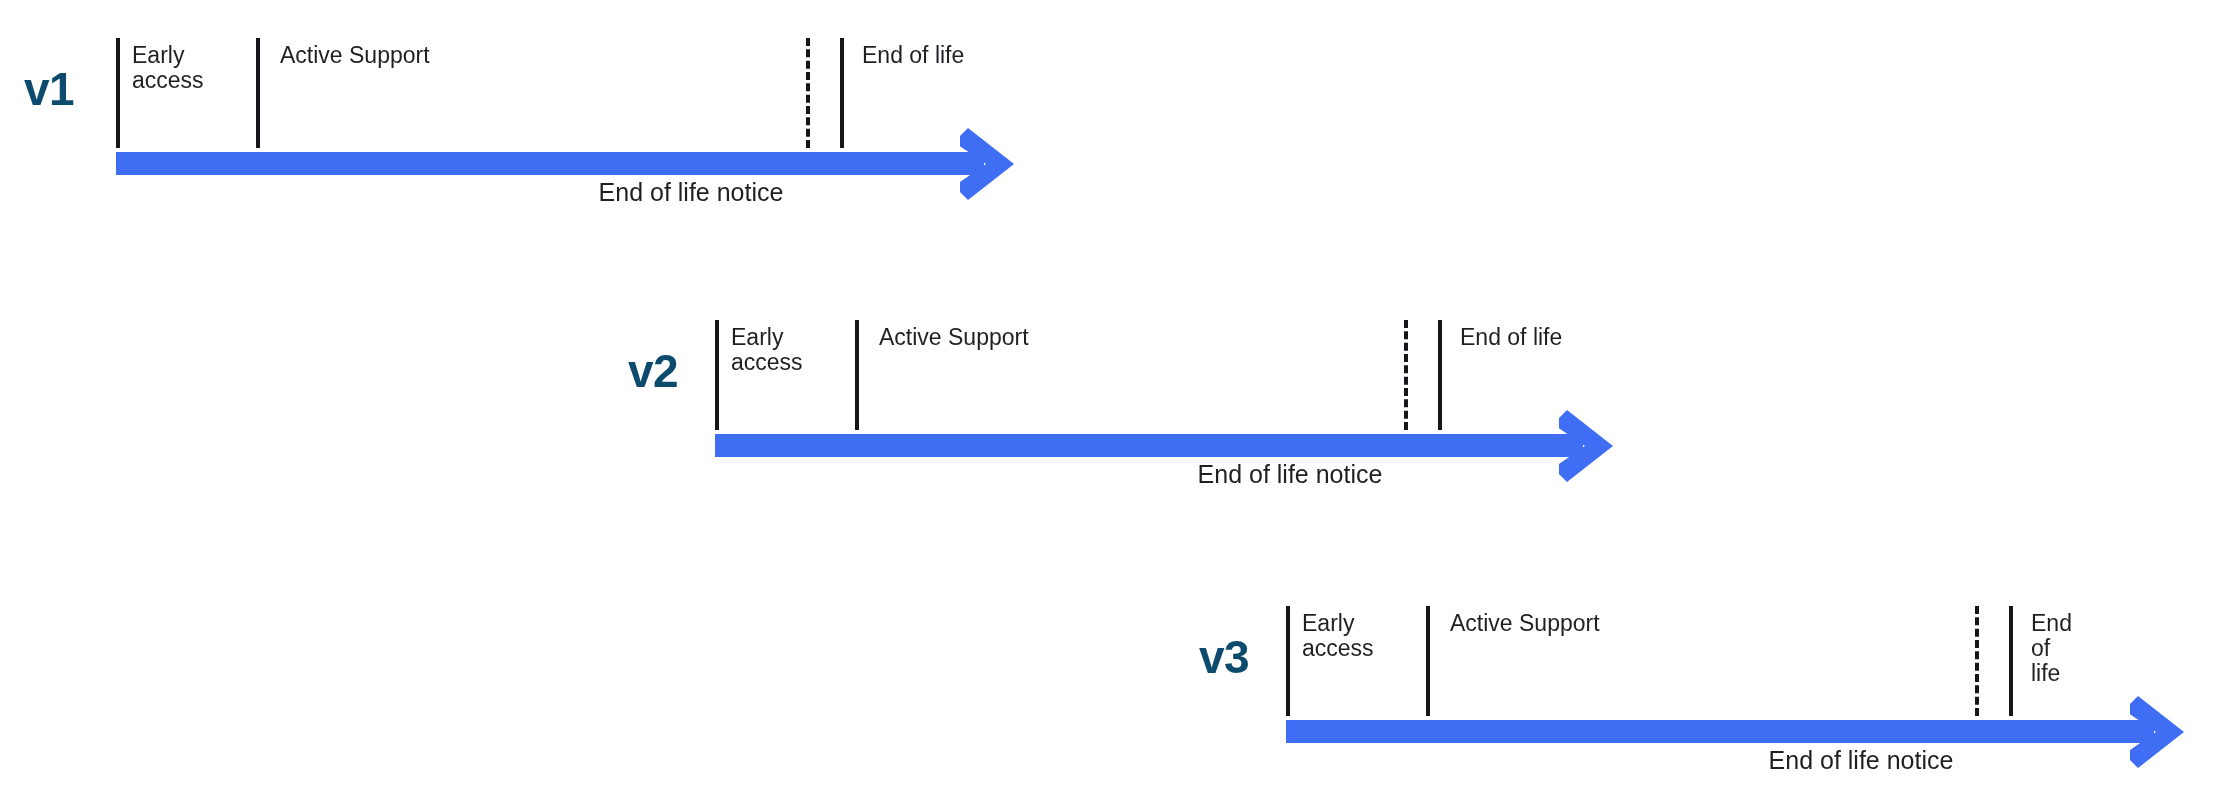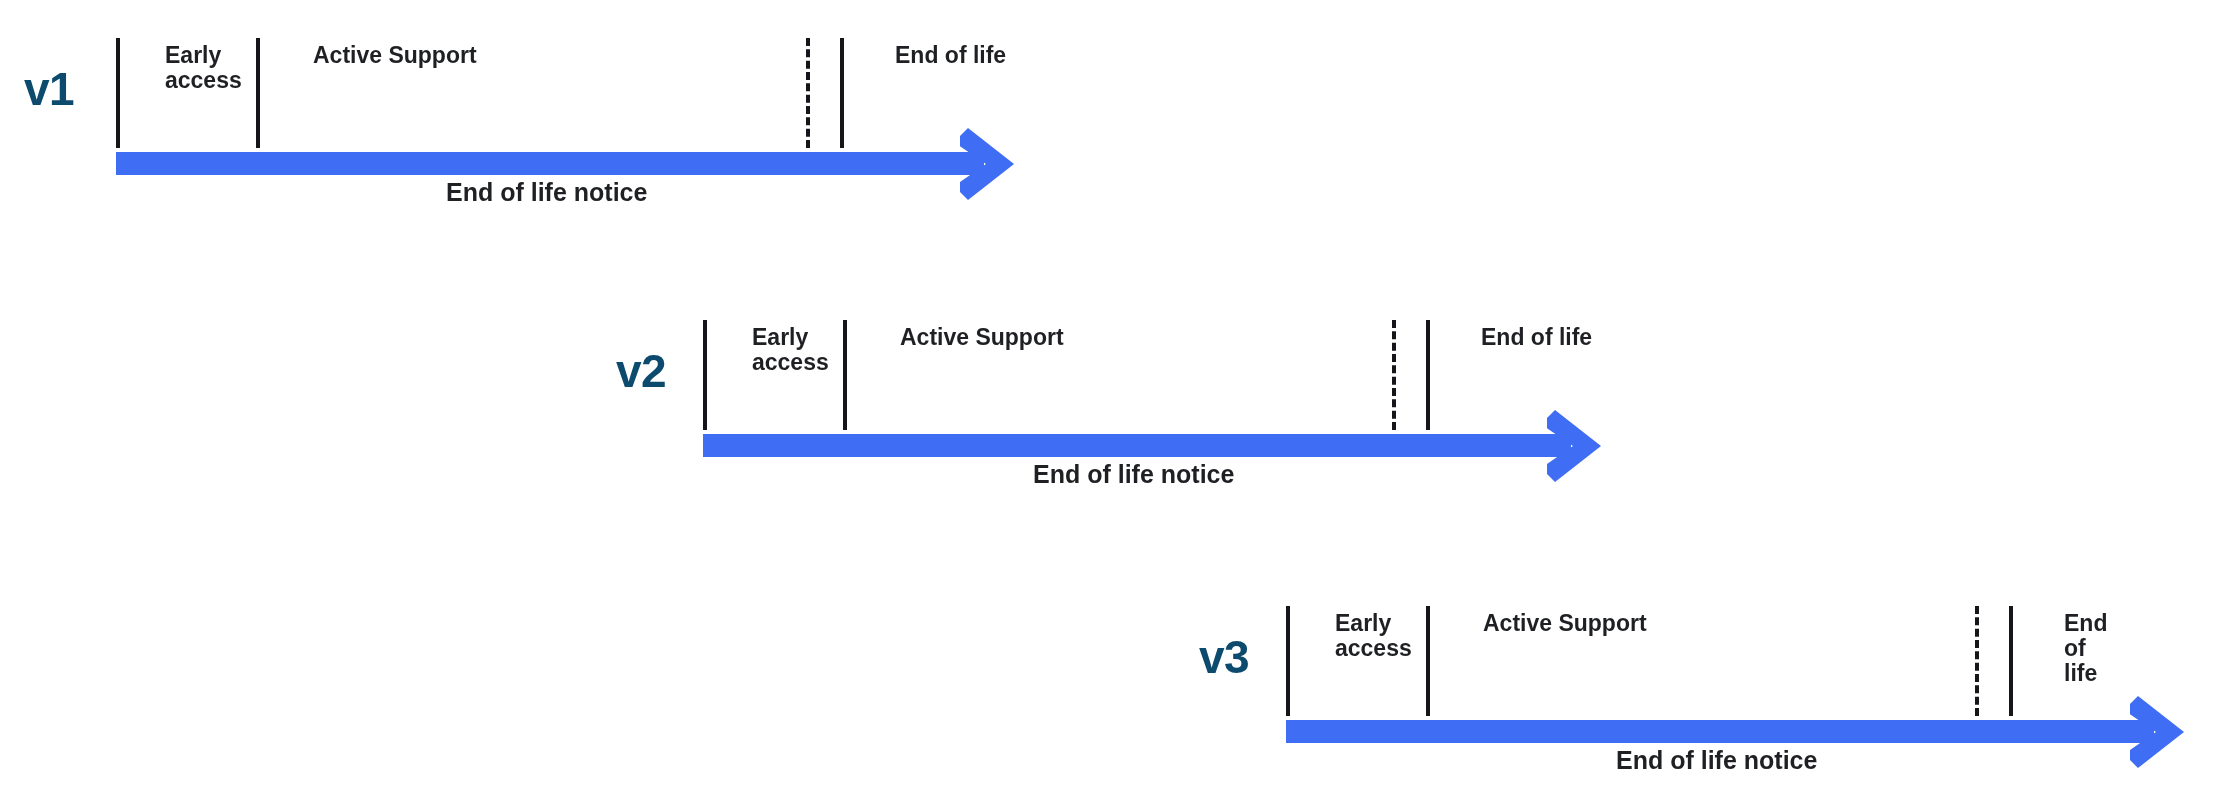--- a/index.html
+++ b/index.html
@@ -45,34 +45,34 @@
   .bar {
     position: absolute;
     height: 23px;
     background: #3f6df3;
   }
   .arrowhead {
     position: absolute;
   }
   .phase-label {
     position: absolute;
-    font-weight: 700;
+    font-weight: 400;
     font-size: 23px;
     line-height: 25px;
     color: #1f2023;
     white-space: pre-line;
-    margin-left: 33px;
   }
   .notice-label {
     position: absolute;
-    font-weight: 700;
+    font-weight: 400;
     font-size: 25px;
     line-height: 1;
     color: #1f2023;
     white-space: nowrap;
+    text-align: center;
   }
 </style>
 </head>
 <body>
 
 <div id="lifecycle-diagram">
 
   <div class="track" style="left:0; top:0; width:1100px; height:230px;">
 
     <div class="version-label" style="left:24px; top:66px;">v1</div>
@@ -95,21 +95,21 @@
     <div class="bar" style="left:116px; top:152px; width:868px;"></div>
 
     <svg class="arrowhead" style="left:960px; top:128px;" width="60" height="72" viewBox="0 0 60 72">
       <path d="M 6 6 L 6 6 L 48 36 L 6 66 L 0 57 L 0 57 L 30 36 L 0 15 Z" fill="#3f6df3" transform="translate(0,0)"></path>
       <polygon points="8,0 54,36 8,72 -6,58 26,36 -6,14" fill="#3f6df3"></polygon>
     </svg>
 
     <div class="notice-label" style="left:446px; top:180px; width:490px;">End of life notice</div>
   </div>
 
-  <div class="track" style="left:0; top:282px; width:1700px; height:230px;padding-left:33px;">
+  <div class="track" style="left:12px; top:282px; width:1700px; height:230px;padding-left:33px;">
 
     <div class="version-label" style="left:616px; top:66px;">v2</div>
 
     <div class="tick" style="left:703px; top:38px; height:110px;"></div>
 
     <div class="tick" style="left:843px; top:38px; height:110px;"></div>
 
     <div class="tick dashed" style="left:1392px; top:38px; height:110px;"></div>
 
     <div class="tick" style="left:1426px; top:38px; height:110px;"></div>

